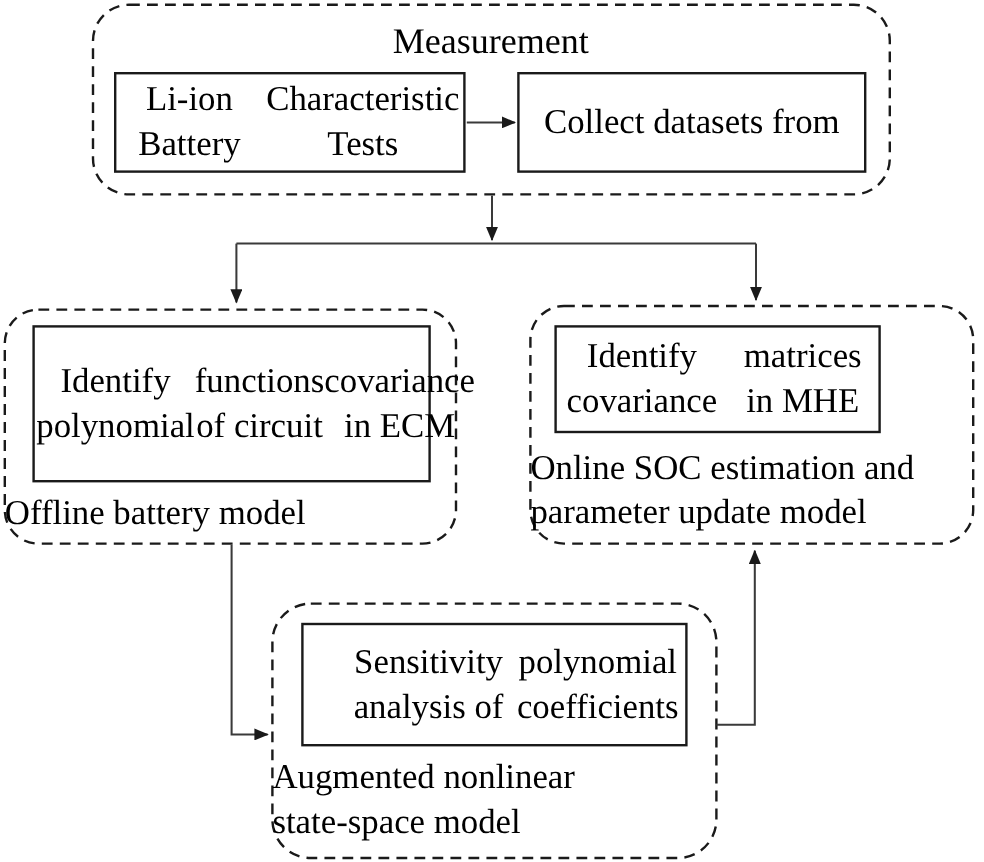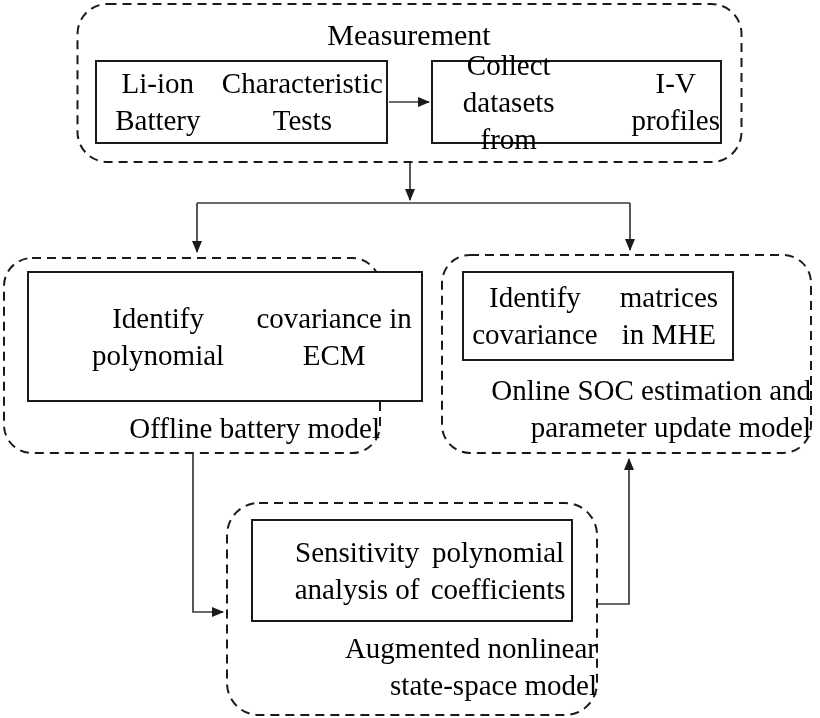--- a/index.html
+++ b/index.html
@@ -31,21 +31,21 @@
     flex-direction: row;
     align-items: center;
     justify-content: center;
     text-align: center;
     font-size: 29px;
     line-height: 37px;
     box-sizing: border-box;
   }
   .group-label {
     position: absolute;
-    text-align: right;
+    text-align: left;
     font-size: 29px;
     line-height: 37px;
   }
   .group-title {
     position: absolute;
     text-align: center;
     font-size: 30px;
     line-height: 34px;
   }
   .line { display: block; }
@@ -78,25 +78,25 @@
 
   <div class="group-title" style="left:77px; top:18px; width:664px;">Measurement</div>
 
   <div class="solid-box" style="left:95px; top:60px; width:293px; height:84px;">
     <span class="line">Li-ion Battery</span>
     <span class="line">Characteristic Tests</span>
   </div>
 
   <div class="solid-box" style="left:431px; top:60px; width:291px; height:84px;gap:47px;">
     <span class="line">Collect datasets from</span>
-    <span class="line">I-V profiles</span>
   </div>
 
-  <div class="solid-box" style="left:27px; top:271px; width:396px; height:131px;padding-left:40px;">
+  <div class="solid-box" style="left:27px; top:271px; width:332px; height:131px;padding-left:40px;">
     <span class="line">Identify polynomial</span>
+    <span class="line">functions of circuit</span>
     <span class="line">covariance in ECM</span>
   </div>
   <div class="group-label" style="left:4px; top:410px; width:376px;">
     <span class="line">Offline battery model</span>
   </div>
 
   <div class="solid-box" style="left:462px; top:271px; width:272px; height:90px;">
     <span class="line">Identify covariance</span>
     <span class="line">matrices in MHE</span>
   </div>

